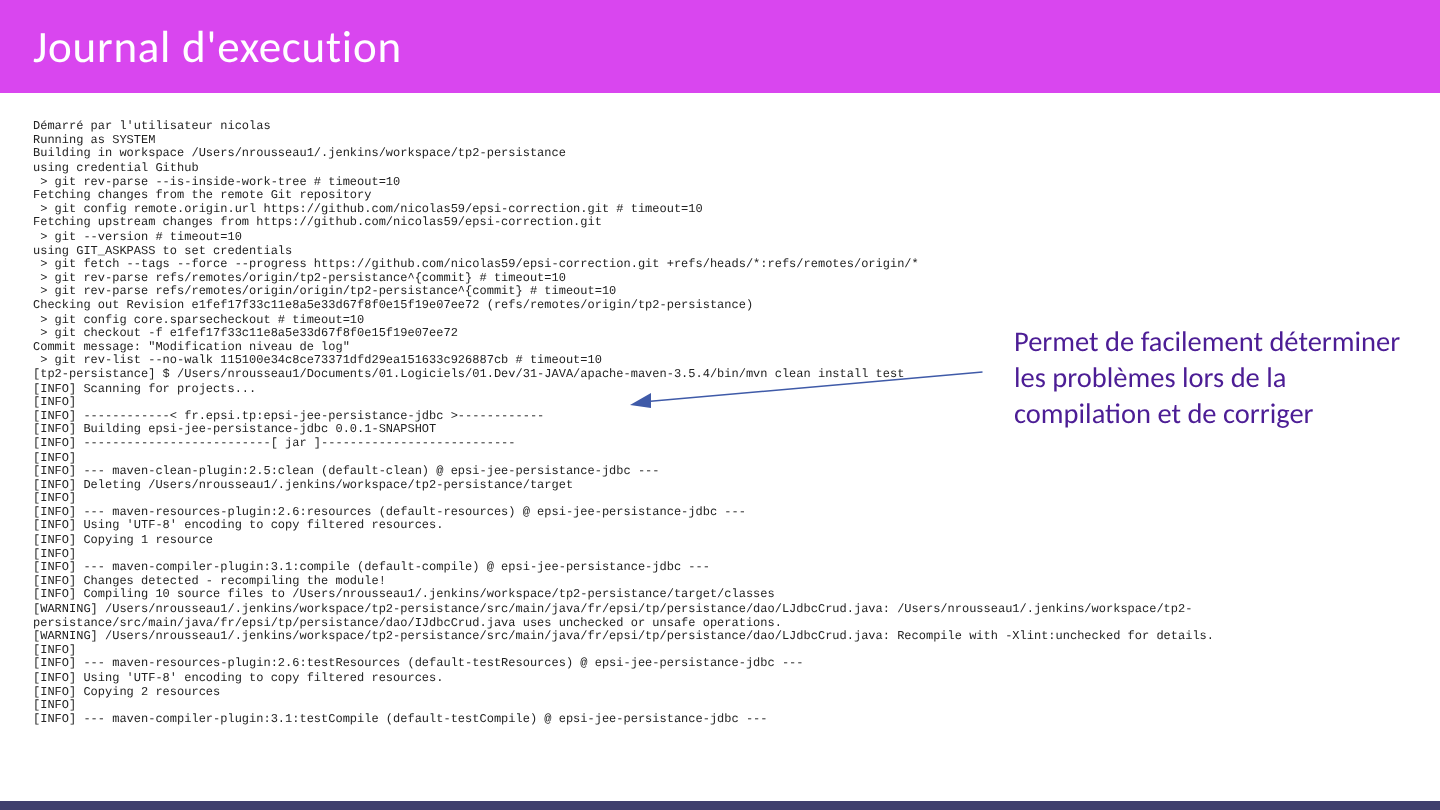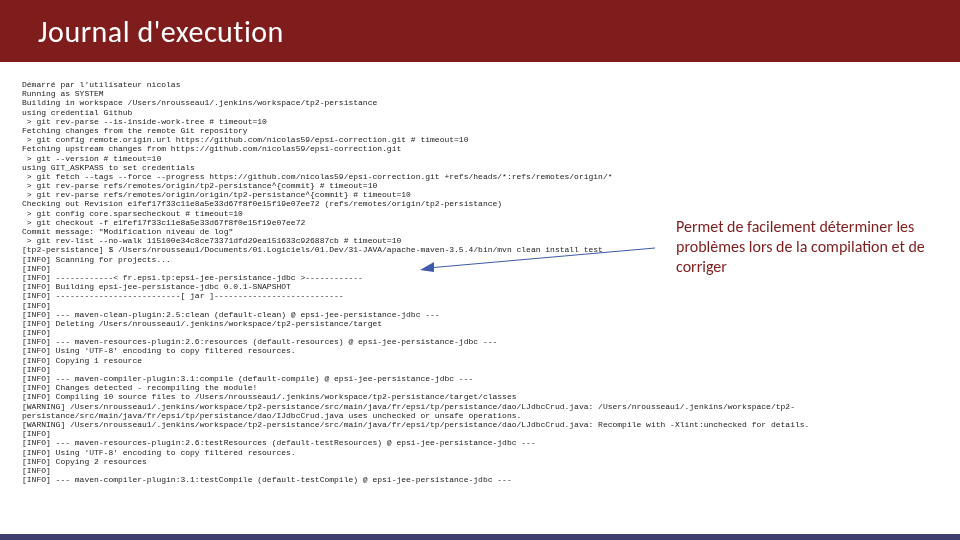--- a/index.html
+++ b/index.html
@@ -5,25 +5,25 @@
   html, body {
     margin: 0;
     padding: 0;
     width: 960px;
     height: 540px;
     font-family: "Segoe UI", Calibri, sans-serif;
     background: #fff;
     overflow: hidden;
   }
   .header-bar {
-    background: #7f1d1d;
+    background: #d946ef;
     height: 62px;
     display: flex;
     align-items: center;
-    padding-left: 38px;
+    padding-left: 22px;
   }
   .header-title {
     color: #fff;
     font-size: 30px;
     font-weight: 400;
     letter-spacing: 0.5px;
   }
   .content {
     position: relative;
     padding: 18px 22px 0 22px;
@@ -34,22 +34,22 @@
     line-height: 1.15;
     color: #222;
     white-space: pre;
     overflow: hidden;
   }
   .annotation {
     position: absolute;
     right: 14px;
     top: 155px;
     width: 270px;
-    font-size: 16px;
-    color: #7f1d1d;
+    font-size: 19px;
+    color: #4c1d95;
     line-height: 1.25;
   }
   .arrow {
     position: absolute;
     left: 420px;
     top: 182px;
     width: 240px;
     height: 30px;
     pointer-events: none;
   }

